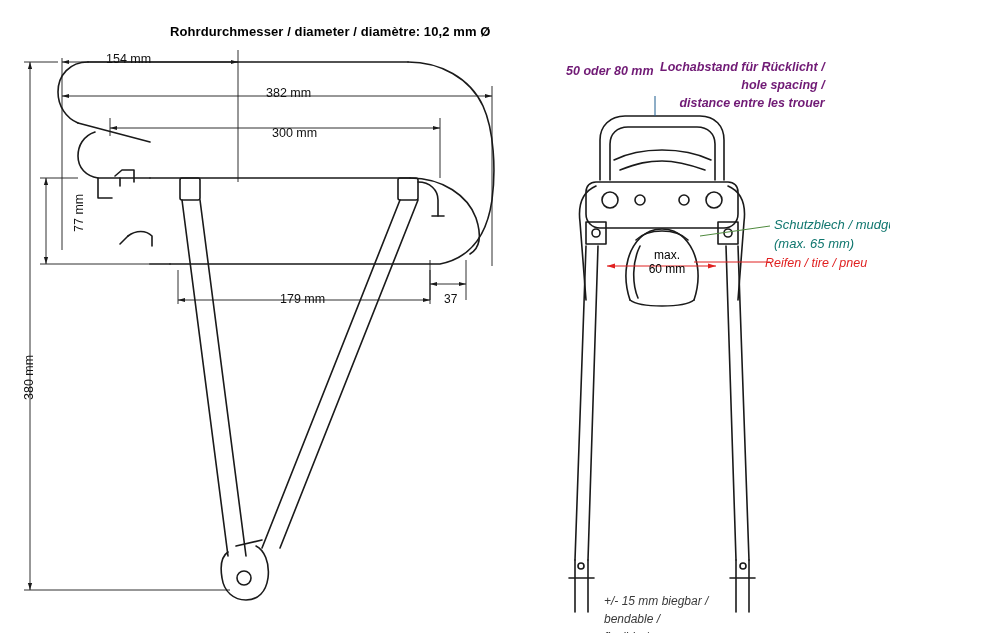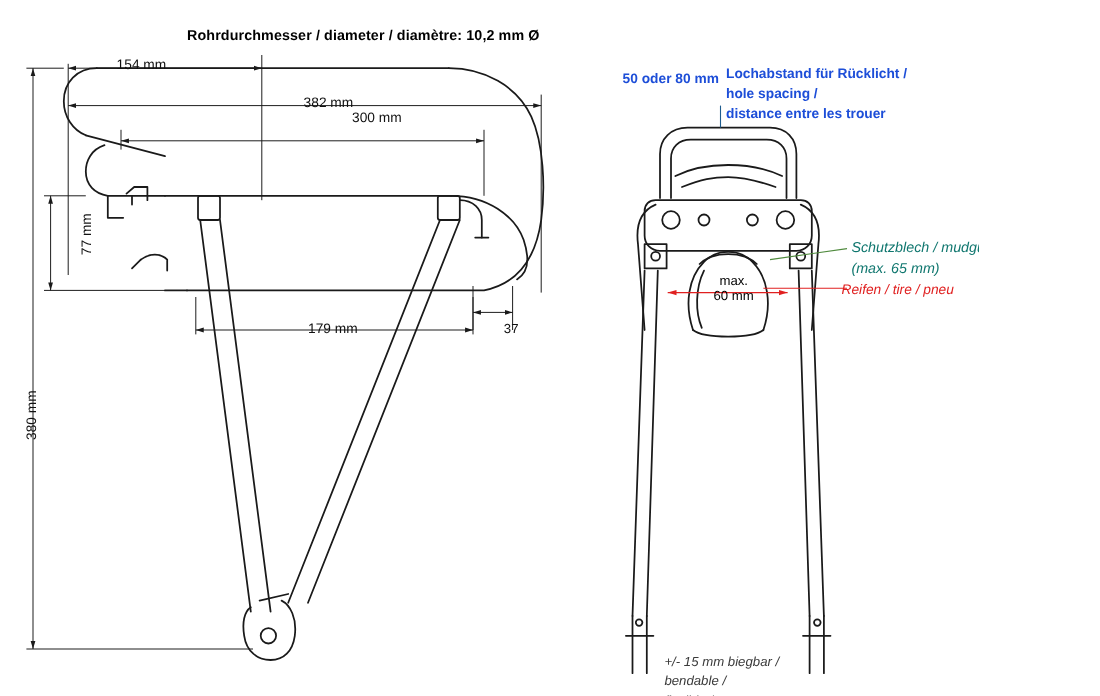--- a/index.html
+++ b/index.html
@@ -33,24 +33,26 @@
   }
   .dim-small {
     font-size: 12px;
     color: #111;
   }
   .vert {
     transform: rotate(-90deg);
     transform-origin: left top;
   }
   .blue {
-    color: #1d4ed8;
+    color: #701a75;
+    font-style: italic;
     font-weight: bold;
     font-size: 12.5px;
     line-height: 1.45;
+    text-align: right;
   }
   .green {
     color: #0f766e;
     font-style: italic;
     font-size: 13px;
     line-height: 1.45;
   }
   .red {
     color: #e02020;
     font-style: italic;
@@ -227,29 +229,29 @@
     </g>
     <g stroke="#1d5c8e" stroke-width="1" fill="none">
       <path d="M655,96 L655,116"></path>
     </g>
   </svg>
 
   <div class="lbl title" style="left:170px; top:24px;">Rohrdurchmesser / diameter / diamètre: 10,2 mm Ø</div>
 
   <div class="lbl dim" style="left:106px; top:52px;">154 mm</div>
 
-  <div class="lbl dim" style="left:276px; top:86px;">382 mm</div>
-
-  <div class="lbl dim" style="left:272px; top:100px;margin-left:48px;">300 mm</div>
+  <div class="lbl dim" style="left:266px; top:86px;">382 mm</div>
+
+  <div class="lbl dim" style="left:272px; top:126px;">300 mm</div>
 
   <div class="lbl dim vert" style="left:72px; top:232px;">77 mm</div>
 
   <div class="lbl dim" style="left:280px; top:292px;">179 mm</div>
 
-  <div class="lbl dim-small" style="left:458px; top:292px;">37</div>
+  <div class="lbl dim-small" style="left:444px; top:292px;">37</div>
 
   <div class="lbl dim vert" style="left:22px; top:400px;">380 mm</div>
 
   <div class="lbl blue" style="left:566px; top:62px;">50 oder 80 mm</div>
 
   <div class="lbl blue" style="left:660px; top:58px;">Lochabstand für Rücklicht /
 hole spacing /
 distance entre les trouer</div>
 
   <div class="lbl green" style="left:774px; top:216px;">Schutzblech / mudguard / garde-boue

